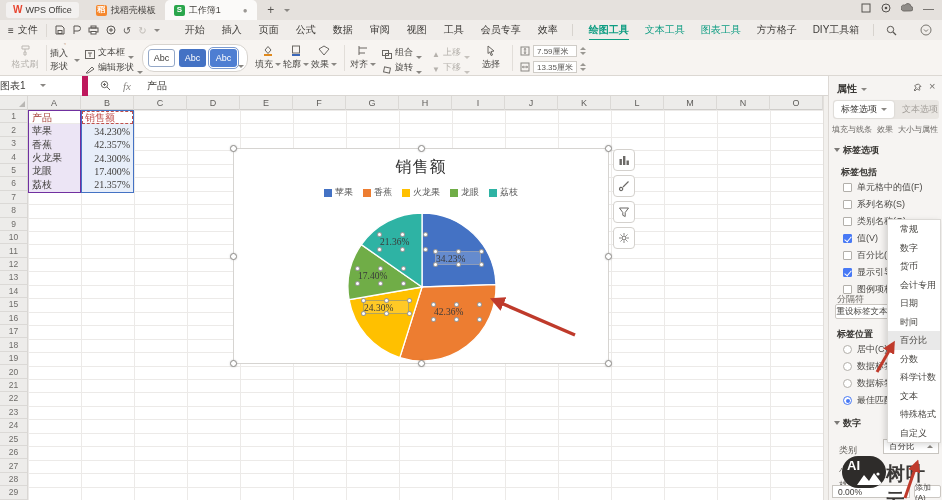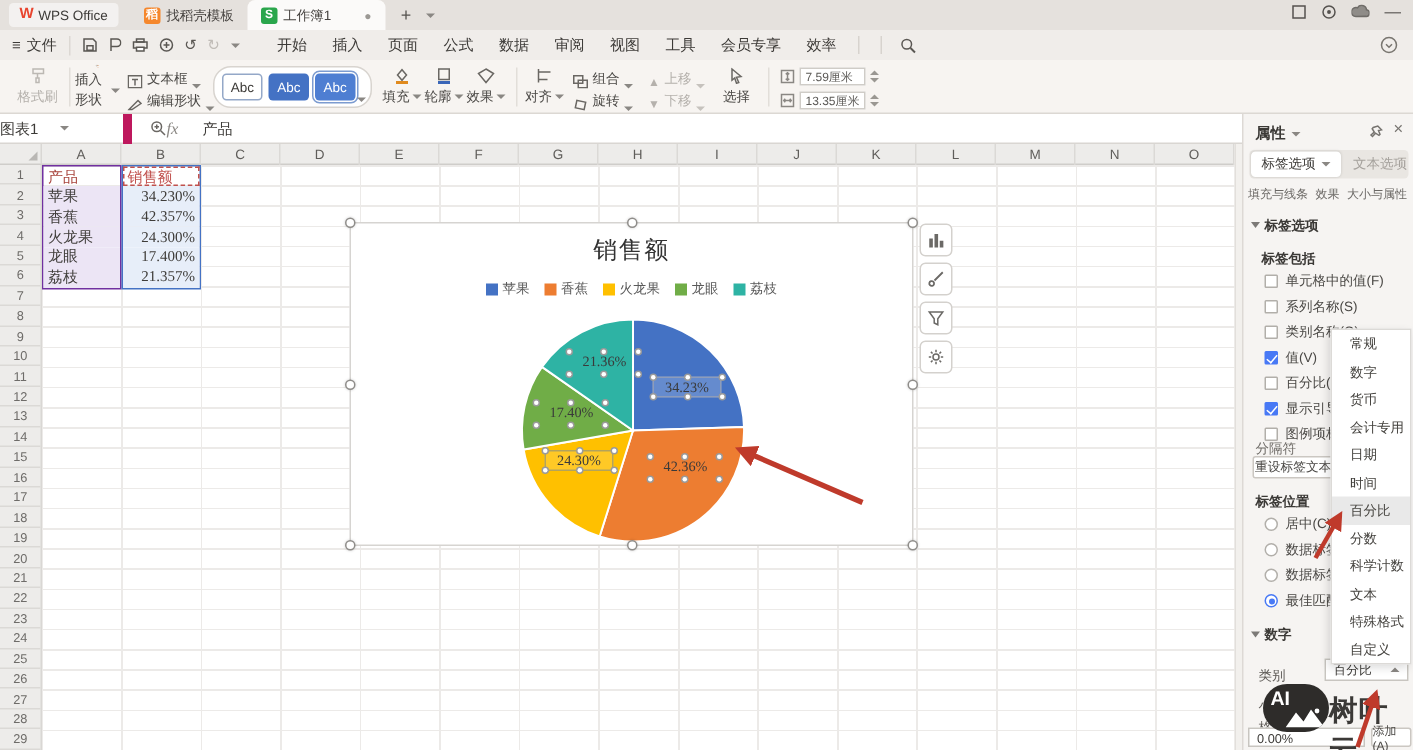--- a/index.html
+++ b/index.html
@@ -66,21 +66,21 @@
 #rangeB .cell.hd{color:#c0504d;position:relative;justify-content:flex-start}
 #rangeB .cell.hd::after{content:"";position:absolute;inset:0;border:1px dashed #c0504d}
 #rangeB .cell:not(.hd){background:#e7eef9}
 
 #chart{position:absolute;left:233px;top:148px;width:376px;height:216px;background:#fff;border:1px solid #d6d4d1}
 #chart-title{position:absolute;left:0;top:8px;width:100%;text-align:center;font:16px "Liberation Serif",serif;color:#333;letter-spacing:1px}
 #chart-legend{position:absolute;left:0;top:37px;width:100%;display:flex;justify-content:center;gap:10px;font:9px "Liberation Serif",serif;color:#595959;align-items:center}
 .lg-item{display:flex;align-items:center;gap:3px}
 .lg-sq{width:8px;height:8px;display:inline-block}
 .handle{position:absolute;width:7px;height:7px;border-radius:50%;background:#fff;border:1px solid #8f8d8a;box-shadow:0 0 2px rgba(0,0,0,.2)}
-.plabel{position:absolute;width:46px;height:14px;text-align:center;font:9.5px "Liberation Serif",serif;color:#3a3a3a;line-height:14px}
+.plabel{position:absolute;width:46px;height:14px;font:9.5px "Liberation Serif",serif;color:#3a3a3a;line-height:14px}
 .plabel::before,.plabel::after{content:"";position:absolute;width:3px;height:3px;border-radius:50%;background:#fff;box-shadow:0 0 0 1px #9a9a9a,23px 0 0 0 #fff,23px 0 0 1px #9a9a9a,46px 0 0 0 #fff,46px 0 0 1px #9a9a9a}
 .plabel::before{left:-2px;top:-2px}
 .plabel::after{left:-2px;bottom:-2px}
 .plabel.boxed{border:1px solid #8d9cba;background:rgba(255,255,255,.18)}
 .plabel.boxed2{border:1px solid #b3a35c;background:rgba(255,255,255,.15)}
 
 #chart-tools{position:absolute;left:613px;top:149px;display:flex;flex-direction:column;gap:4px}
 .ct-btn{width:22px;height:22px;background:#fff;border:1px solid #d4d1cd;border-radius:4px;display:flex;align-items:center;justify-content:center;color:#6b6966}
 
 #panel{position:absolute;left:828px;top:76px;width:114px;height:424px;background:#f6f4f2;border-left:1px solid #ddd9d5;font-size:9px;color:#4a4845}
@@ -183,20 +183,27 @@
         <span class="menu-item">页面</span>
         <span class="menu-item">公式</span>
         <span class="menu-item">数据</span>
         <span class="menu-item">审阅</span>
         <span class="menu-item">视图</span>
         <span class="menu-item">工具</span>
         <span class="menu-item">会员专享</span>
         <span class="menu-item">效率</span>
       </div>
     <div class="vdiv"></div>
+    <div id="tool-tabs" style="display:flex;align-items:center">
+        <span class="tool-tab active">绘图工具</span>
+        <span class="tool-tab">文本工具</span>
+        <span class="tool-tab">图表工具</span>
+        <span class="tool-tab plain">方方格子</span>
+        <span class="tool-tab plain">DIY工具箱</span>
+      </div>
     <div class="vdiv"></div>
     <svg class="icon-svg" width="11" height="11" viewBox="0 0 11 11" style="margin-left:12px">
         <circle cx="4.5" cy="4.5" r="3.2" fill="none" stroke="#5a5753"></circle>
         <path d="M7 7 L10 10" stroke="#5a5753" stroke-width="1.3"></path>
       </svg>
     <svg class="icon-svg" width="12" height="12" viewBox="0 0 12 12" style="position:absolute;right:10px">
         <circle cx="6" cy="6" r="5" fill="none" stroke="#78756f"></circle>
         <path d="M4 5.5 l2 2 l2 -2" fill="none" stroke="#78756f"></path>
       </svg>
   </div>
@@ -337,21 +344,21 @@
 
   <div id="fbar">
     <div class="namebox">
       <span>图表1</span>
       <i class="caret"></i>
     </div>
     <svg class="icon-svg" width="11" height="11" viewBox="0 0 11 11" style="margin-left:12px">
         <circle cx="4.5" cy="4.5" r="3.2" fill="none" stroke="#6a6763"></circle>
         <path d="M3 4.5 h3 M4.5 3 v3 M7 7 L10 10" stroke="#6a6763"></path>
       </svg>
-    <span class="fx" style="margin-left:0">fx</span>
+    <span class="fx" style="margin-left:12px">fx</span>
     <span style="margin-left:16px;font-family:'Liberation Serif',serif;color:#3c3a37">产品</span>
   </div>
 
   <div id="corner"></div>
   <div id="colheads">
       <div class="colh">A</div>
       <div class="colh">B</div>
       <div class="colh">C</div>
       <div class="colh">D</div>
       <div class="colh">E</div>

